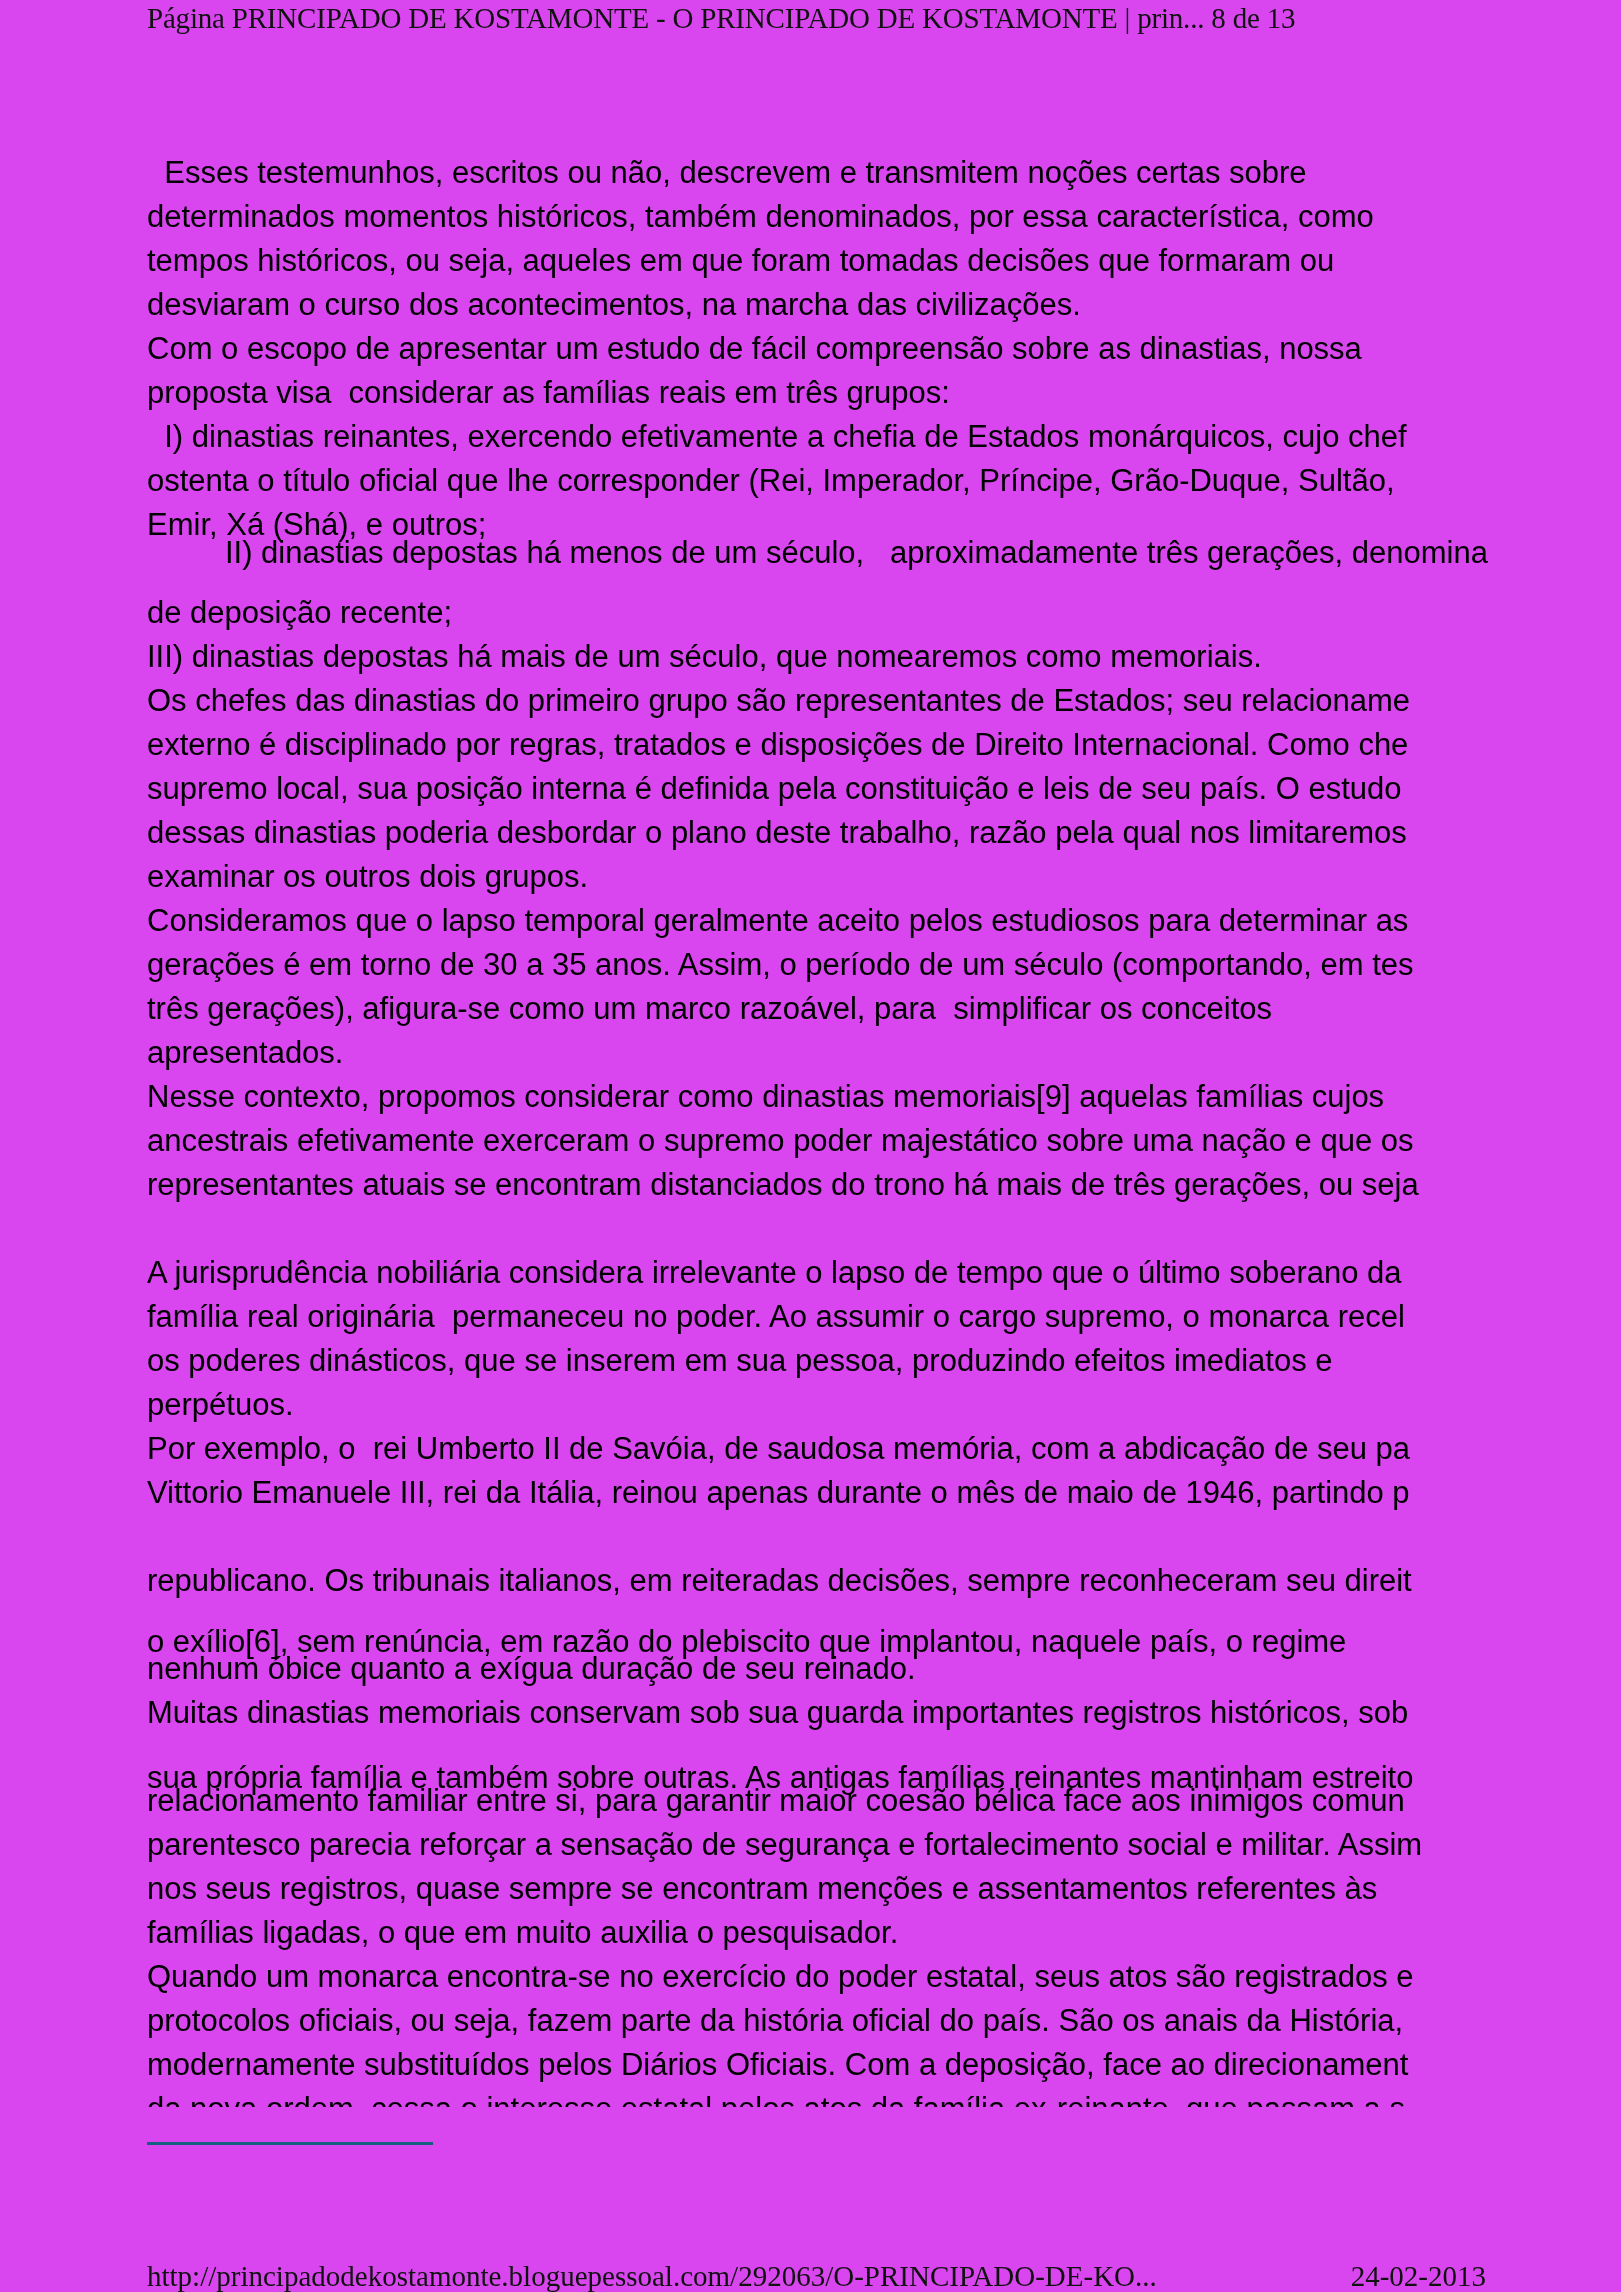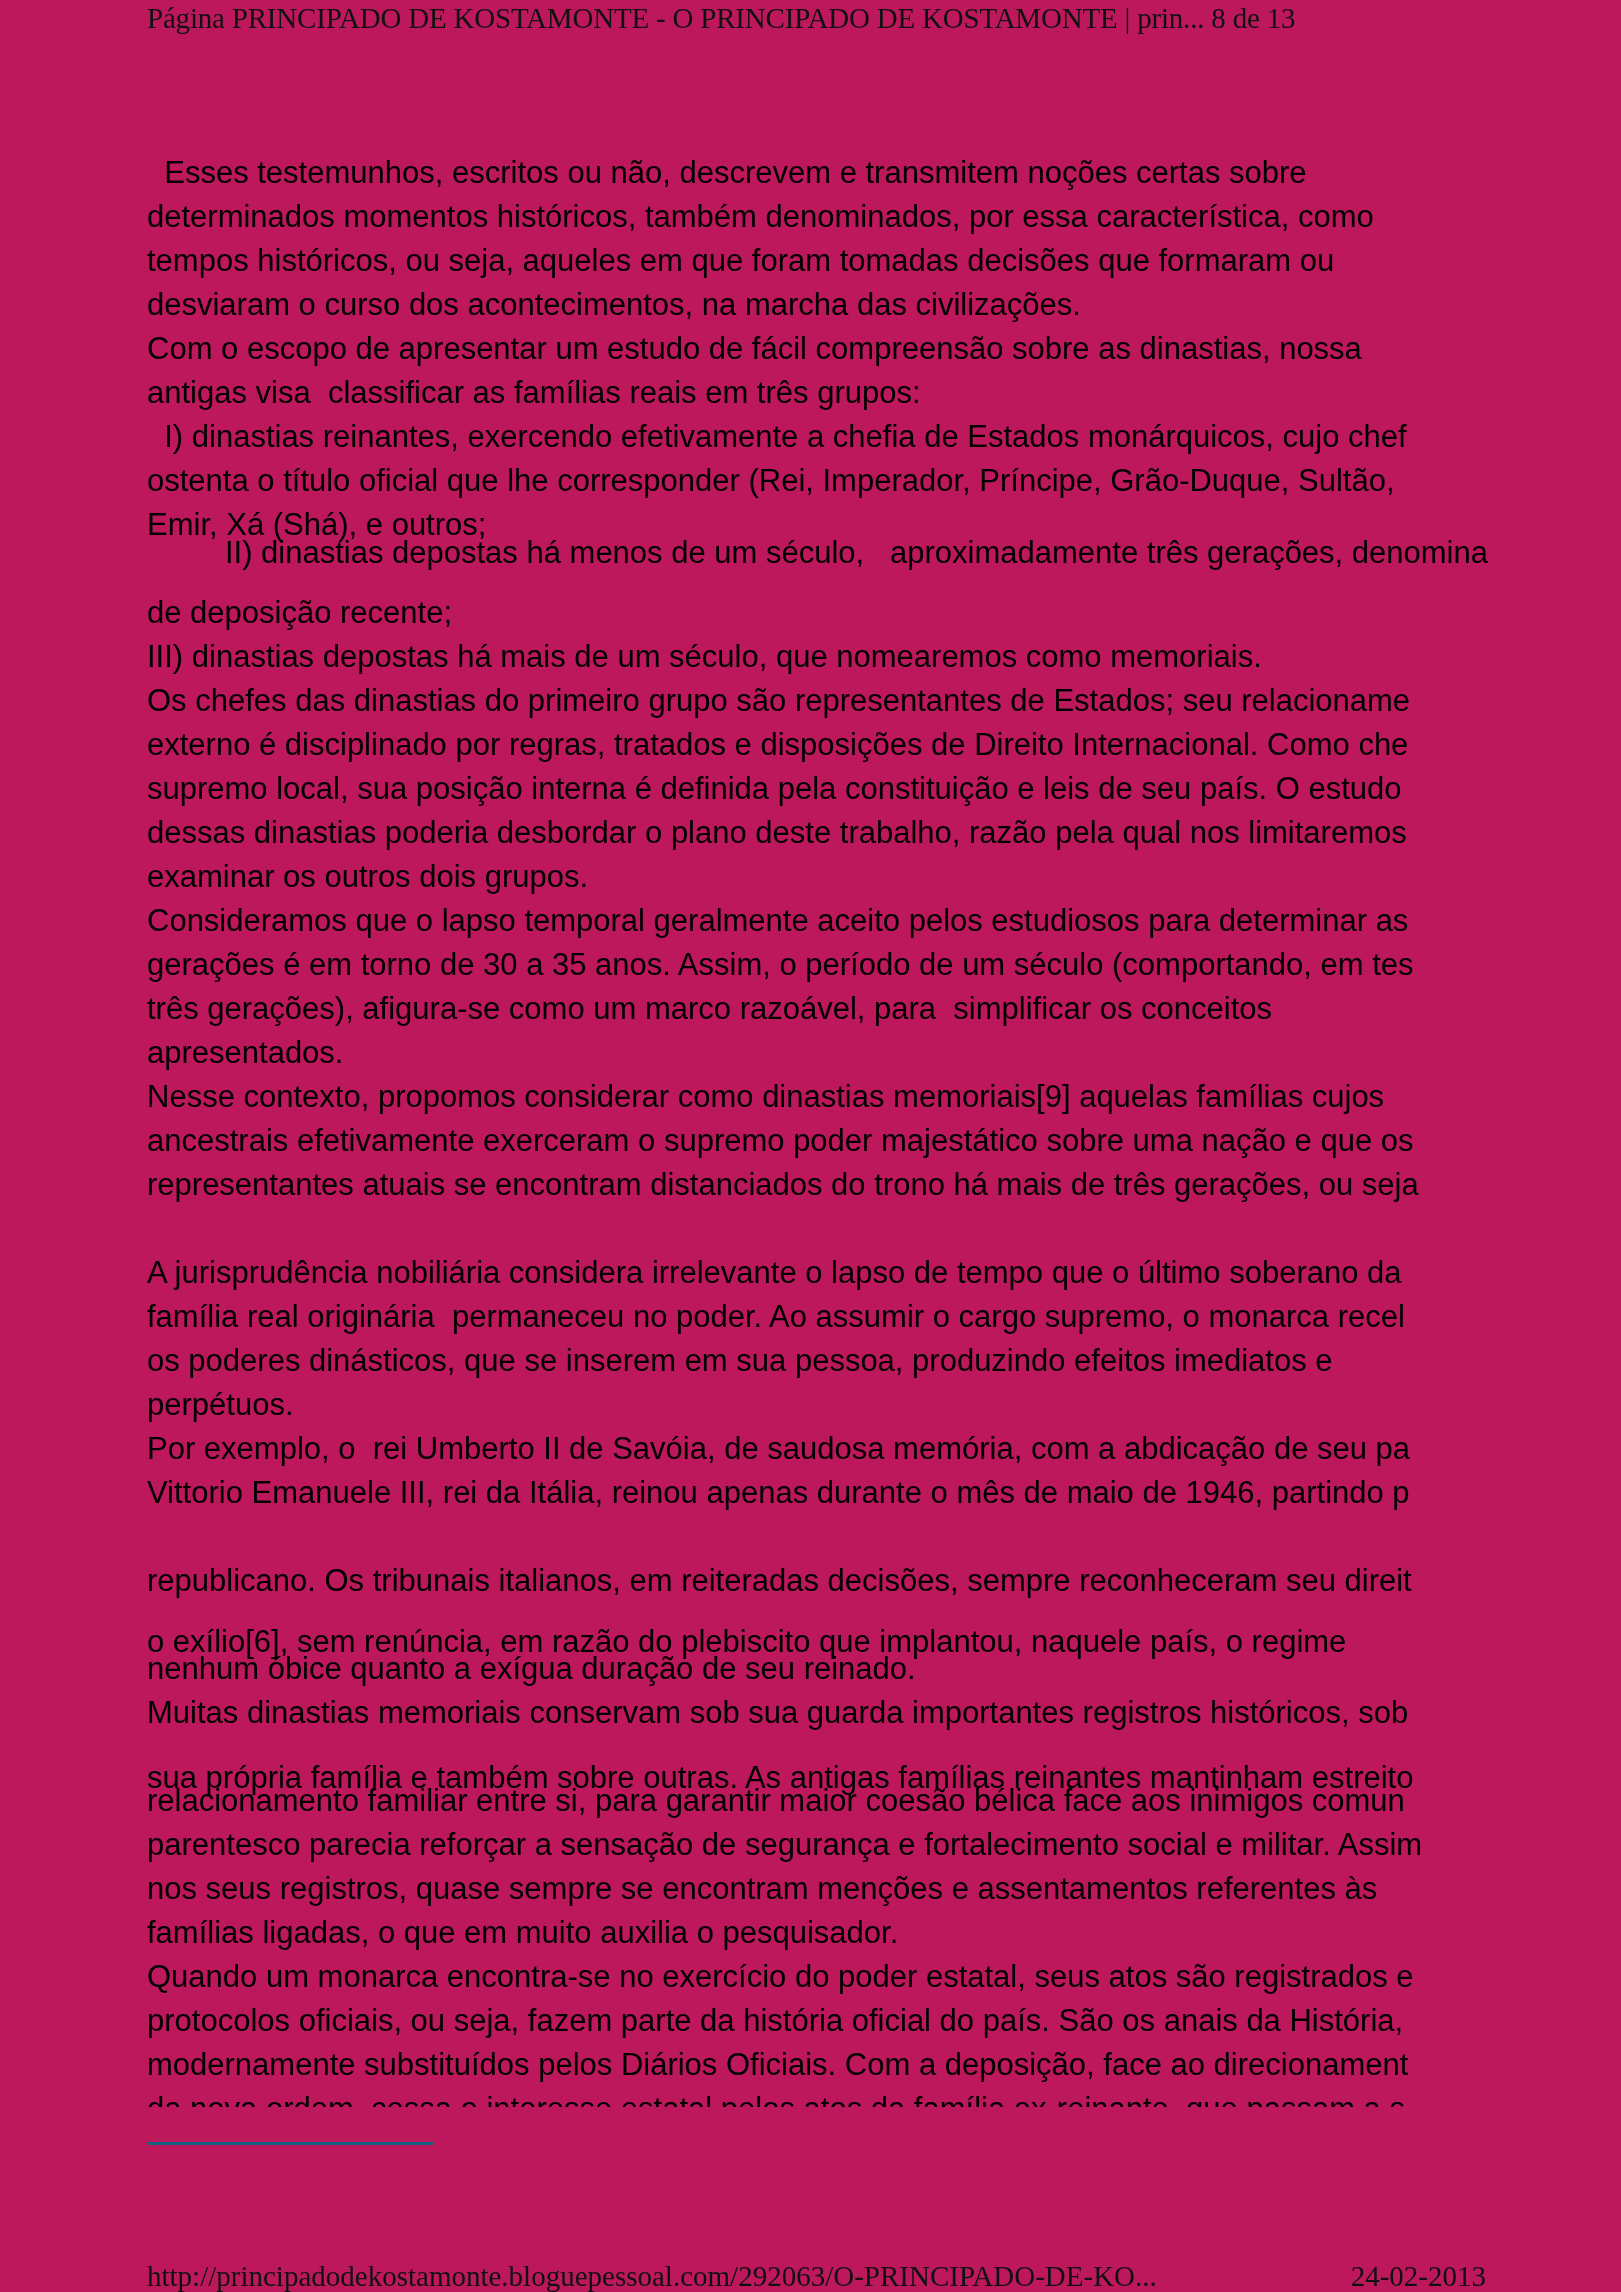--- a/index.html
+++ b/index.html
@@ -1,17 +1,17 @@
 <!DOCTYPE html>
 <html><head>
 <meta charset="utf-8">
 <style>
   html, body { margin: 0; padding: 0; background: #ffffff; }
   body { width: 1621px; height: 2293px; position: relative; overflow: hidden; }
-  .page { position: absolute; left: 0; top: 0; width: 1621px; height: 2293px; background: #be185d; }
+  .page { position: absolute; left: 0; top: 0; width: 1621px; height: 2293px; background: #d946ef; }
   .header {
     position: absolute; left: 147px; top: 2px; width: 1372px;
     font-family: "Liberation Serif", serif; font-size: 29px; color: #111;
     white-space: nowrap; letter-spacing: -0.2px;
   }
   .body-text {
     position: absolute; left: 147px; top: 147px; width: 1341px; height: 1960px;
     overflow: hidden;
   }
   .line {
@@ -35,21 +35,21 @@
 
 <div class="page">
   <div class="header">Página PRINCIPADO DE KOSTAMONTE - O PRINCIPADO DE KOSTAMONTE | prin... 8 de 13</div>
 
   <div class="body-text" id="body-text">
       <div class="line" style="top: 3.9px;">  Esses testemunhos, escritos ou não, descrevem e transmitem noções certas sobre</div>
       <div class="line" style="top: 48px;">determinados momentos históricos, também denominados, por essa característica, como</div>
       <div class="line" style="top: 92px;">tempos históricos, ou seja, aqueles em que foram tomadas decisões que formaram ou</div>
       <div class="line" style="top: 136px;">desviaram o curso dos acontecimentos, na marcha das civilizações.</div>
       <div class="line" style="top: 180px;">Com o escopo de apresentar um estudo de fácil compreensão sobre as dinastias, nossa</div>
-      <div class="line" style="top: 224px;">antigas visa  classificar as famílias reais em três grupos:</div>
+      <div class="line" style="top: 224px;">proposta visa  considerar as famílias reais em três grupos:</div>
       <div class="line" style="top: 268px;">  I) dinastias reinantes, exercendo efetivamente a chefia de Estados monárquicos, cujo chef</div>
       <div class="line" style="top: 312px;">ostenta o título oficial que lhe corresponder (Rei, Imperador, Príncipe, Grão-Duque, Sultão,</div>
       <div class="line" style="top: 356px;">Emir, Xá (Shá), e outros;</div>
       <div class="line" style="top: 384px; text-align: right;">II) dinastias depostas há menos de um século,   aproximadamente três gerações, denomina</div>
       <div class="line" style="top: 444px;">de deposição recente;</div>
       <div class="line" style="top: 488px;">III) dinastias depostas há mais de um século, que nomearemos como memoriais.</div>
       <div class="line" style="top: 532px;">Os chefes das dinastias do primeiro grupo são representantes de Estados; seu relacioname</div>
       <div class="line" style="top: 576px;">externo é disciplinado por regras, tratados e disposições de Direito Internacional. Como che</div>
       <div class="line" style="top: 620px;">supremo local, sua posição interna é definida pela constituição e leis de seu país. O estudo</div>
       <div class="line" style="top: 664px;">dessas dinastias poderia desbordar o plano deste trabalho, razão pela qual nos limitaremos</div>

